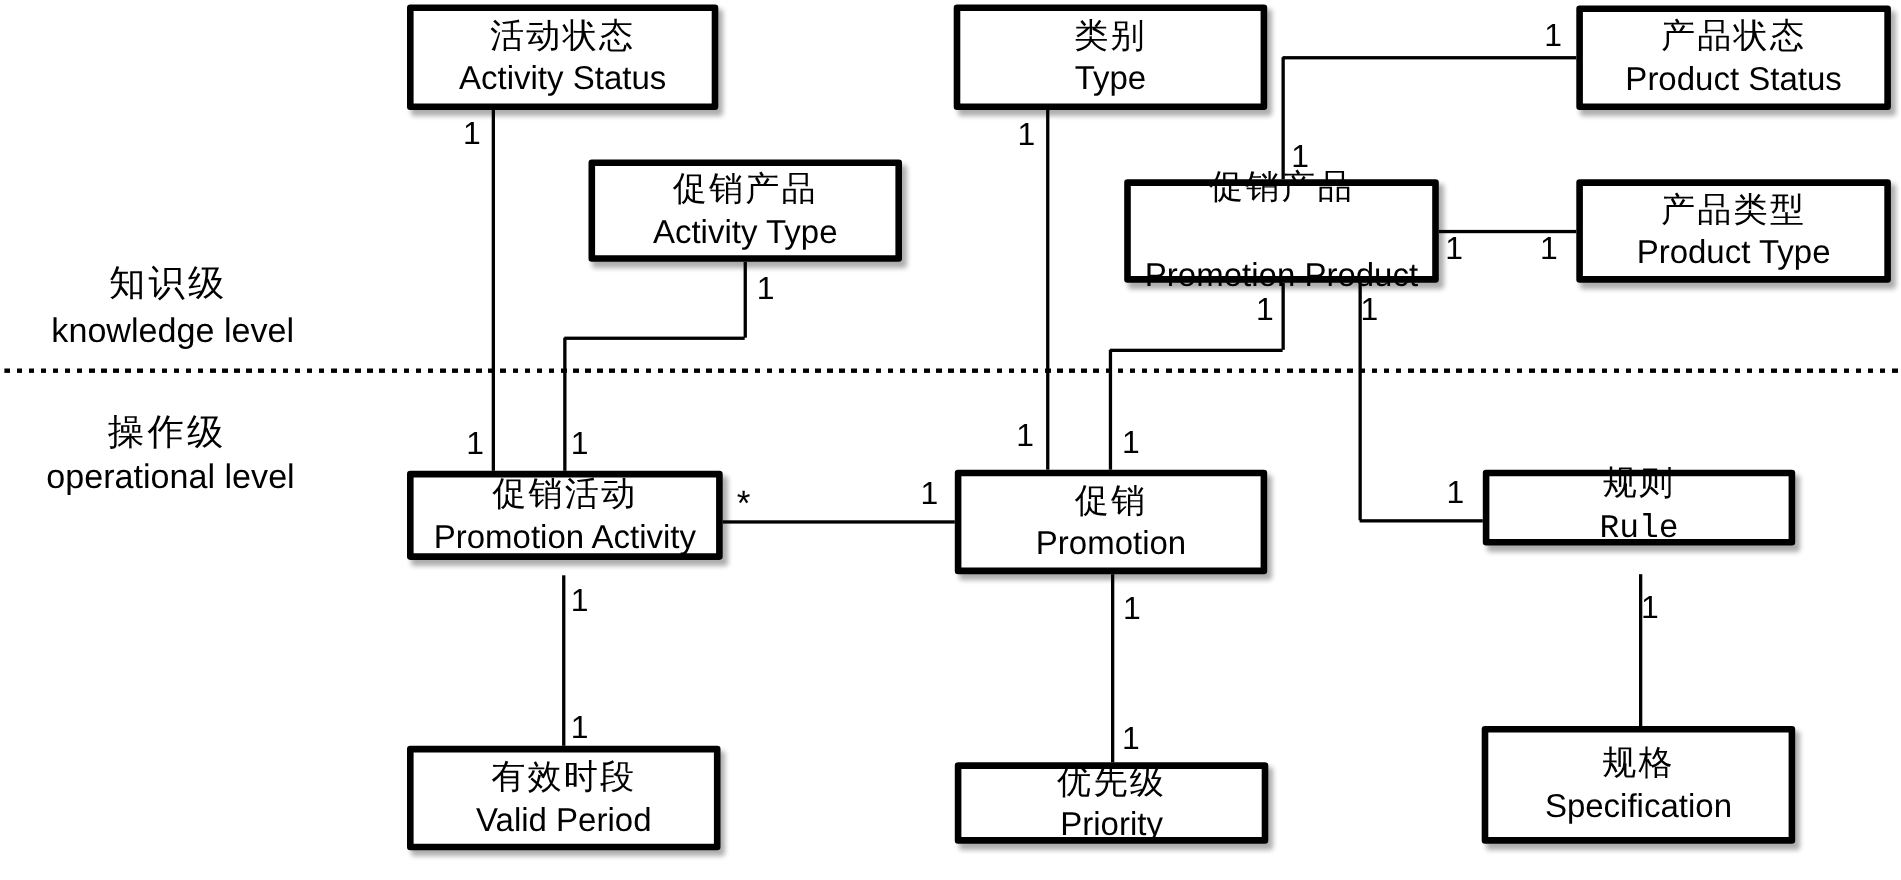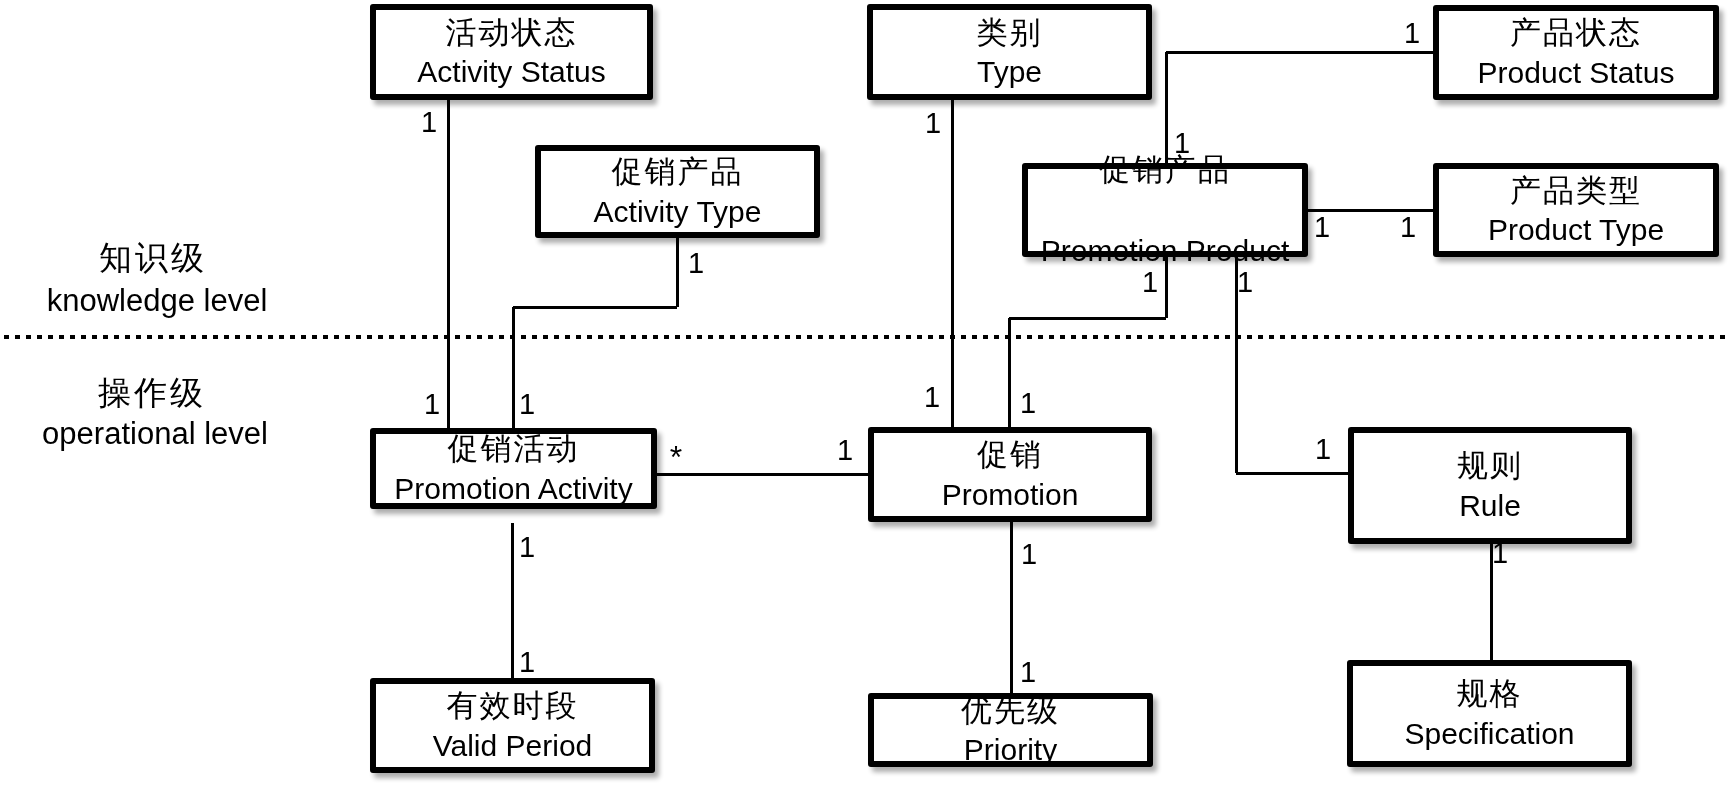--- a/index.html
+++ b/index.html
@@ -114,21 +114,21 @@
         <div class="en">Product Type</div>
       </div>
       <div class="entity" style="left: 370px; top: 428px; width: 287px; height: 81px;">
         <div class="zh">促销活动</div>
         <div class="en">Promotion Activity</div>
       </div>
       <div class="entity" style="left: 868px; top: 427px; width: 284px; height: 95px;">
         <div class="zh">促销</div>
         <div class="en">Promotion</div>
       </div>
-      <div class="entity" style="left: 1348px; top: 427px; width: 284px; height: 117px;">
+      <div class="entity" style="left: 1348px; top: 427px; width: 284px; height: 69px; font-family: Liberation Mono, monospace;">
         <div class="zh">规则</div>
         <div class="en">Rule</div>
       </div>
       <div class="entity" style="left: 370px; top: 678px; width: 285px; height: 95px;">
         <div class="zh">有效时段</div>
         <div class="en">Valid Period</div>
       </div>
       <div class="entity" style="left: 868px; top: 693px; width: 285px; height: 74px;">
         <div class="zh">优先级</div>
         <div class="en">Priority</div>

